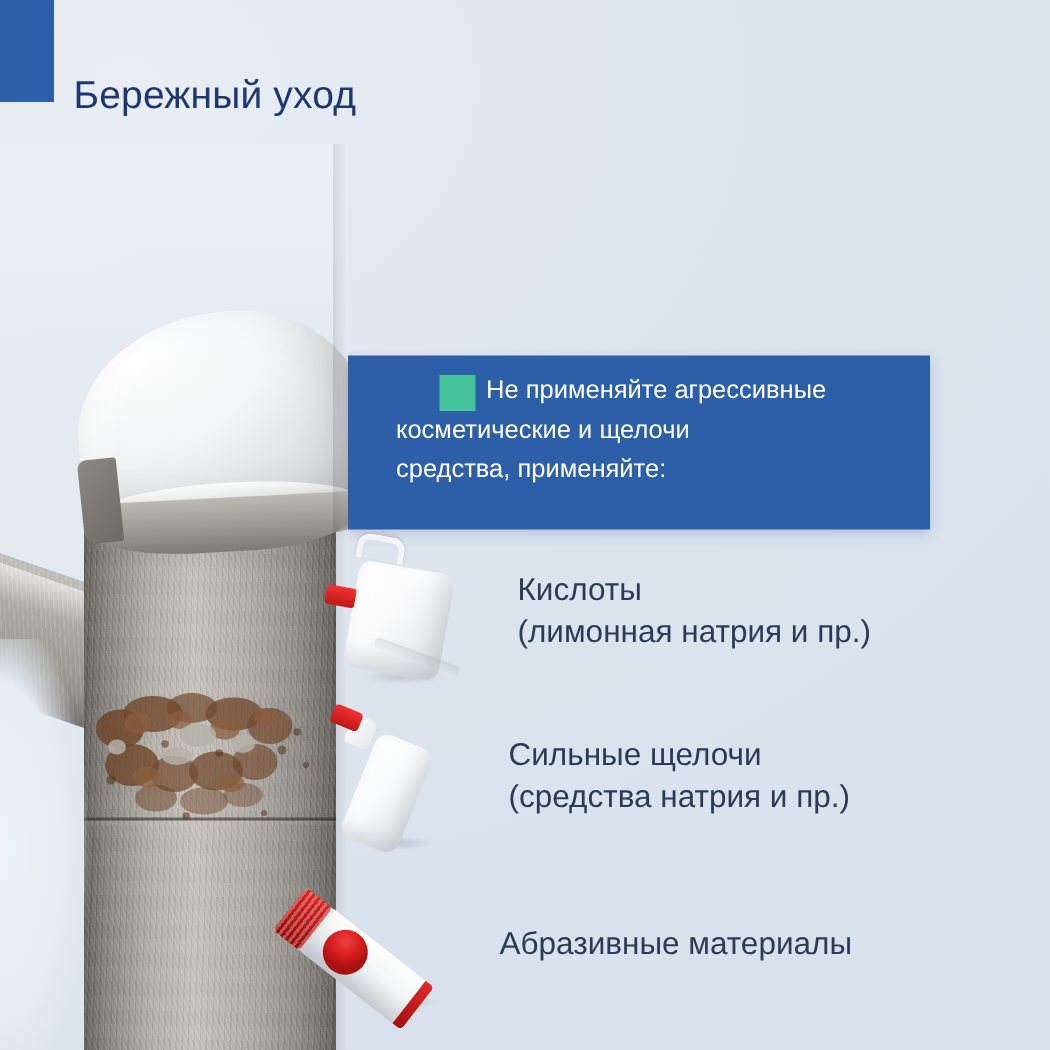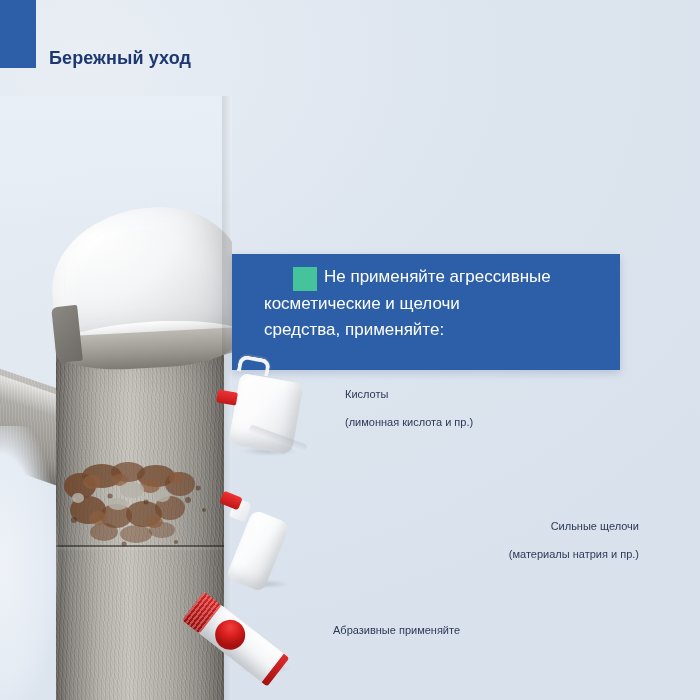--- a/index.html
+++ b/index.html
@@ -19,21 +19,21 @@
   
   .corner-flag {
     position:absolute; left:0; top:0;
     width:36px; height:68px;
     background:#2c5fa8;
   }
 
   
   .header-title {
     position:absolute; left:49px; top:48px;
-    font-size:18px; font-weight:700;
+    font-size:26px; font-weight:400;
     color:#1d3770;
     letter-spacing:.1px;
     white-space:nowrap;
   }
 
   
   .logo {
     position:absolute; left:470px; top:33px;
     width:190px; height:50px;
   }
@@ -172,21 +172,20 @@
     background:linear-gradient(180deg,#e9eff6 0%, rgba(233,239,246,.75) 40%, rgba(233,239,246,0) 100%);
   }
 
   
   .callout {
     position:absolute;
     left:232px; top:237px;
     width:388px; height:116px;
     background:#2c5fa8;
     box-shadow:0 3px 8px rgba(40,70,120,.20);
-    margin-top:17px;
   }
   .callout-marker {
     position:absolute; left:61px; top:13px;
     width:24px; height:24px;
     background:#45c39a;
   }
   .callout-text {
     position:absolute; left:92px; top:10px;
     width:285px;
     color:#ffffff;
@@ -195,32 +194,32 @@
     font-weight:400;
   }
   .callout-text .l2, .callout-text .l3 { margin-left:-60px; }
 
   
   .hazard {
     position:absolute;
     width:420px; height:96px;
   }
   #hazard-0 { left:218px; top:366px; }
-  #hazard-1 { left:212px; top:498px;text-align:right; }
+  #hazard-1 { left:212px; top:476px; }
   #hazard-2 { left:206px; top:588px; }
 
   .hz-icon {
     position:absolute; left:0; top:0;
     width:110px; height:96px;
   }
   .hz-label {
     position:absolute; left:127px; top:14px;
     width:300px;
     color:#2b3a56;
-    font-size:11px;
+    font-size:21px;
     line-height:28px;
   }
   #hazard-2 .hz-label { top:28px; }
   .hz-shadow {
     position:absolute;
     background:radial-gradient(50% 50% at 50% 50%, rgba(120,130,145,.30) 0%, rgba(120,130,145,0) 75%);
     border-radius:50%;
   }
 
   
@@ -405,46 +404,46 @@
     <div class="hz-icon">
       <div class="hz-shadow" style="left:14px;top:78px;width:74px;height:14px;"></div>
       <div class="jc">
         <div class="jc-ridge"></div>
       </div>
       <div class="jc-handle"></div>
       <div class="jc-cap"></div>
     </div>
     <div class="hz-label">
       <div>Кислоты</div>
-      <div>(лимонная кислота и пр.)</div>
+      <div>(лимонная натрия и пр.)</div>
     </div>
   </div>
 
   <div class="hazard" id="hazard-1">
     <div class="hz-icon">
       <div class="hz-shadow" style="left:20px;top:80px;width:66px;height:12px;"></div>
       <div class="bt"></div>
       <div class="bt-neck"></div>
       <div class="bt-cap"></div>
     </div>
     <div class="hz-label">
       <div>Сильные щелочи</div>
-      <div>(материалы натрия и пр.)</div>
+      <div>(средства натрия и пр.)</div>
     </div>
   </div>
 
   <div class="hazard" id="hazard-2">
     <div class="hz-icon">
       <div class="hz-shadow" style="left:24px;top:74px;width:70px;height:13px;"></div>
       <div class="tb">
         <div class="tb-cap">
           <div class="tb-cap-rings"></div>
         </div>
         <div class="tb-dot"></div>
         <div class="tb-band"></div>
       </div>
     </div>
     <div class="hz-label">
-      <div>Абразивные применяйте</div>
+      <div>Абразивные материалы</div>
     </div>
   </div>
 
 </div>
 
 </body></html>

